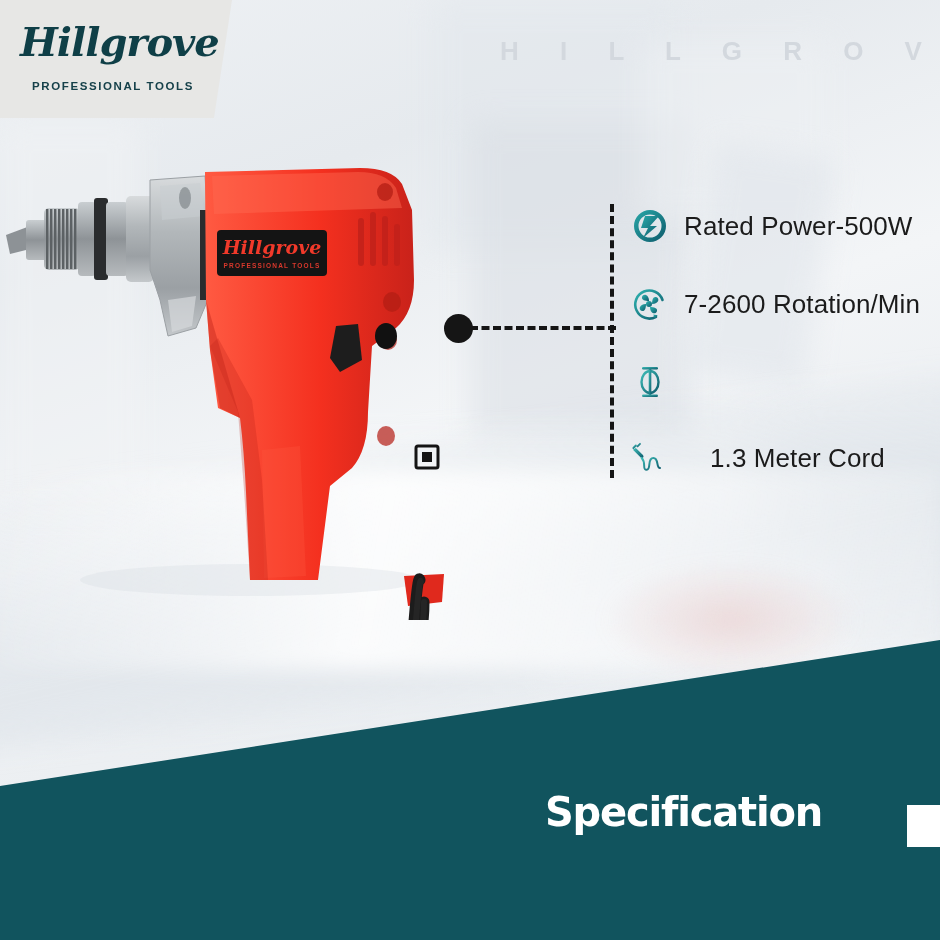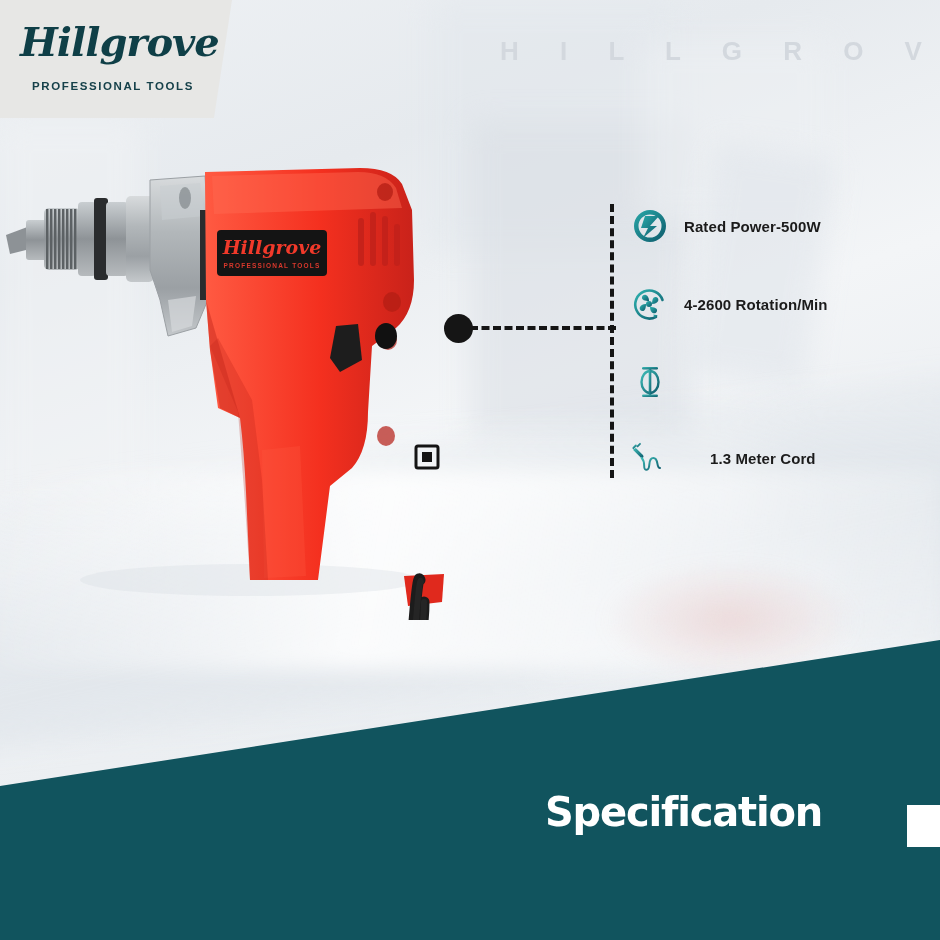--- a/index.html
+++ b/index.html
@@ -77,21 +77,21 @@
     border-left:4px dashed #151515;
   }
 
   
   .spec-list{position:absolute;left:630px;top:204px;width:300px;}
   .spec-row{
     position:absolute;left:0;display:flex;align-items:center;gap:14px;height:44px;
   }
   .spec-row .ico{width:40px;height:40px;flex:0 0 40px;display:flex;align-items:center;justify-content:center;}
   .spec-row .txt{
-    font-size:15px;font-weight:700;color:#1b1b1b;white-space:nowrap;letter-spacing:.1px;
+    font-size:26px;font-weight:400;color:#1b1b1b;white-space:nowrap;letter-spacing:.1px;
   }
   .r0{top:0px;}
   .r1{top:78px;}
   .r2{top:156px;}
   .r3{top:232px;gap:40px;}
 
   
   .banner{
     position:absolute;left:0;top:600px;width:940px;height:340px;
     background:#11545e;
@@ -282,21 +282,21 @@
             </defs>
           <path d="M31.5 15 A14 14 0 1 0 25 31.8" fill="none" stroke="url(#tg2)" stroke-width="2.6" stroke-linecap="round"></path>
           <path d="M24 33.6 L26.6 30.2 L22.2 29.4 Z" fill="url(#tg2)"></path>
           <circle cx="18" cy="19" r="3" fill="url(#tg2)"></circle>
           <path d="M18 16 C 18 9, 12 8, 11 12 C 10.4 15, 14 16, 18 16 Z" fill="url(#tg2)"></path>
           <path d="M21 19 C 28 19, 29 13, 25 12 C 22 11.5, 21 15, 21 19 Z" fill="url(#tg2)"></path>
           <path d="M19 22 C 19 29, 25 30, 26 26 C 26.5 23, 23 22, 19 22 Z" fill="url(#tg2)"></path>
           <path d="M15 19 C 8 19, 7 25, 11 26 C 14 26.5, 15 23, 15 19 Z" fill="url(#tg2)"></path>
         </svg>
       </span>
-      <span class="txt">4-2600 Rotation/Min</span>
+      <span class="txt">7-2600 Rotation/Min</span>
     </div>
 
     <div class="spec-row r2">
       <span class="ico">
         <svg width="38" height="38" viewBox="0 0 38 38" xmlns="http://www.w3.org/2000/svg">
           <defs>
               <linearGradient id="tg3" x1="0" y1="0" x2="1" y2="1">
             <stop offset="0%" stop-color="#3fbdb8"></stop>
                 <stop offset="100%" stop-color="#0d5a6b"></stop>
           </linearGradient>

